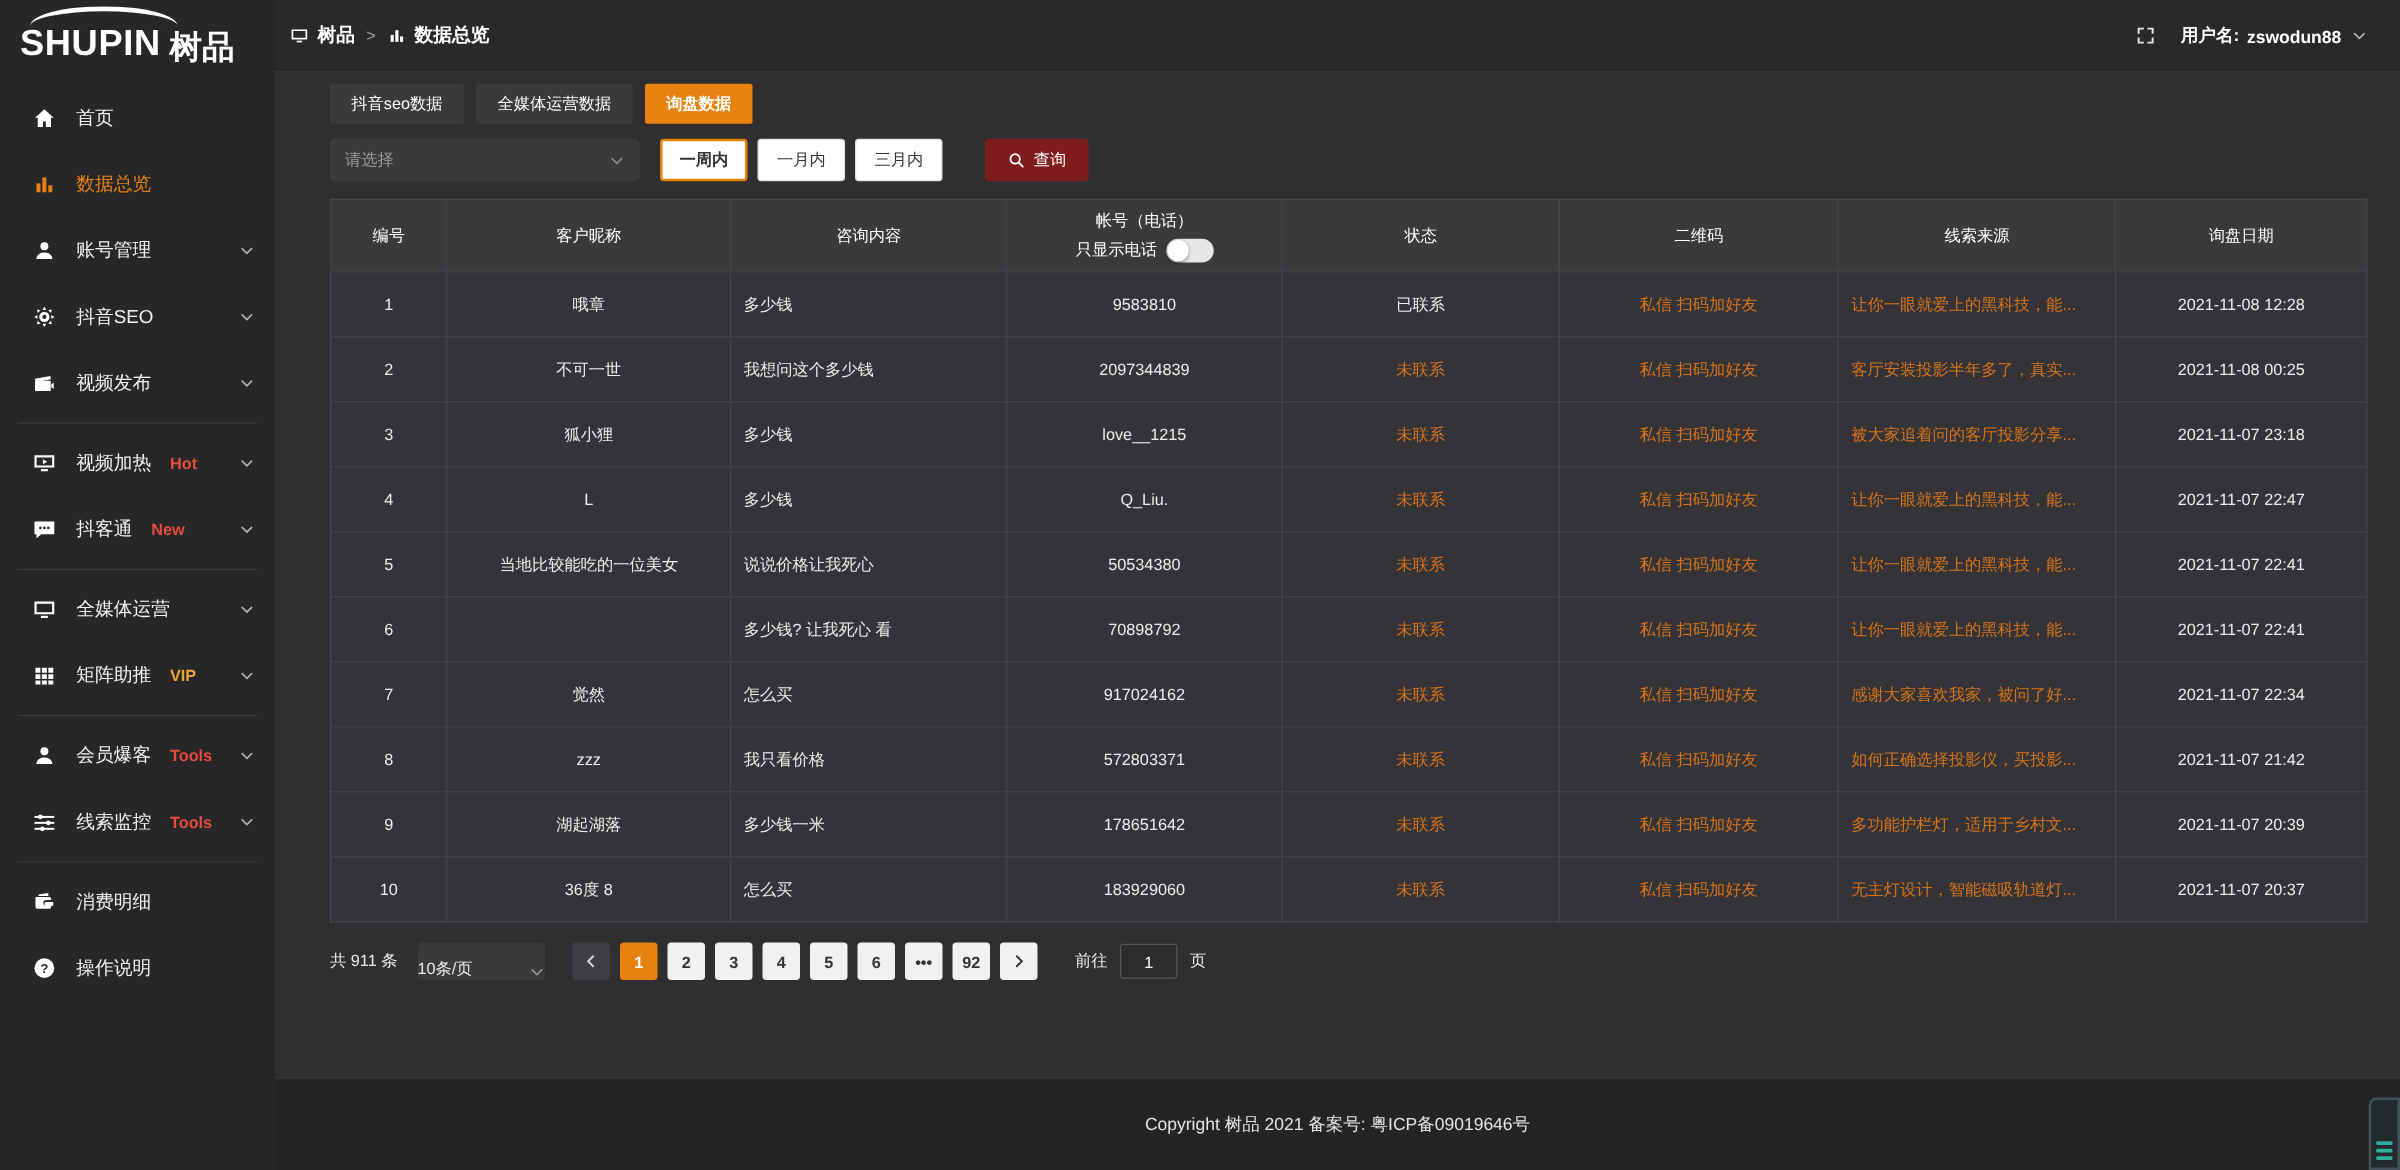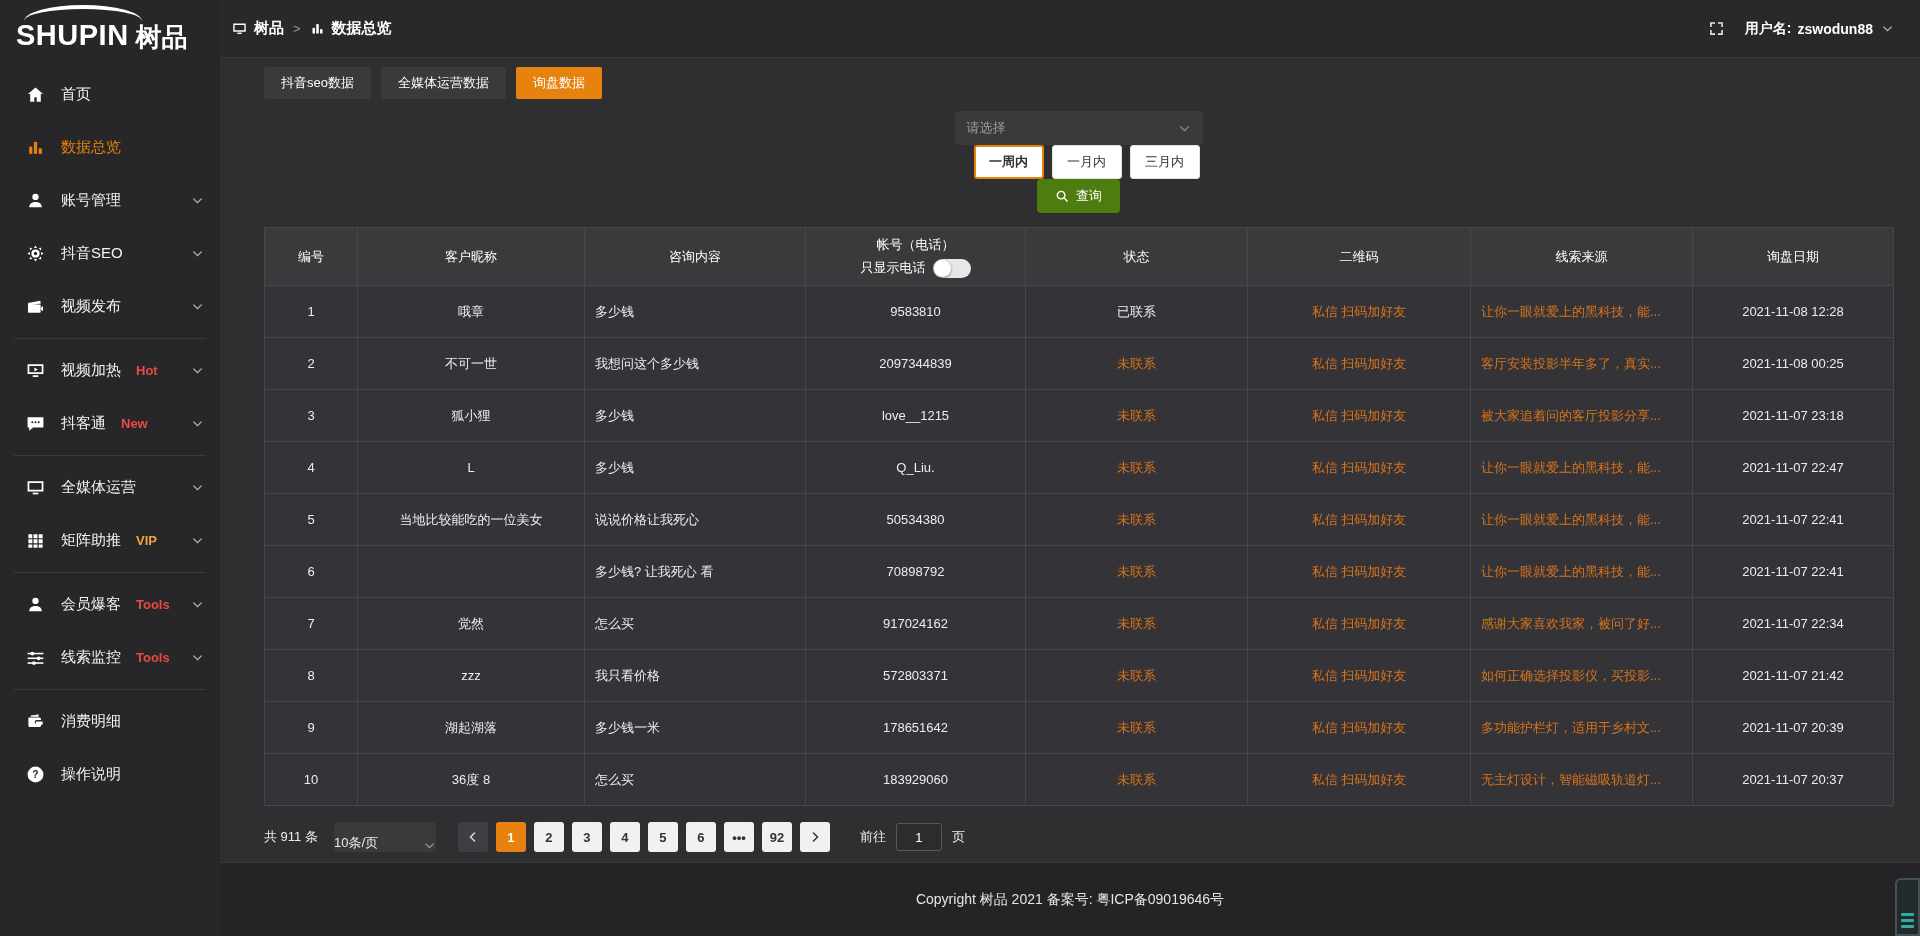--- a/index.html
+++ b/index.html
@@ -41,32 +41,32 @@
   .topbar-right { margin-left:auto; display:flex; align-items:center; gap:20px; font-size:14px;font-weight:bold; }
   .fs-icon { display:flex; color:#e6e6e6; cursor:pointer; } .fs-icon svg { width:17px; height:17px; }
   .user-box { display:flex; align-items:center; gap:6px; cursor:pointer; }
   .user-box .mi-chevron { margin-left:2px; }
 
   
   .content { flex:1; padding:9px 27px 0 44px; min-height:0; }
   .tabs { display:flex; gap:10px; }
   .tab { height:32px; padding:0 17px; background:#3a3a3d; border-radius:2px;
     display:flex; align-items:center; font-size:13px; color:#fff; cursor:pointer; }
-  .tab.active { background:#e8820f; font-weight:normal;text-align:right; }
-
-  .filters { margin-top:12px; display:flex; align-items:center;flex-direction:column; }
+  .tab.active { background:#e8820f; font-weight:bold;text-align:right; }
+
+  .filters { margin-top:12px; display:flex; align-items:center; }
   .select { width:248px; height:34px; background:#3a3a3d; border-radius:4px;
     display:flex; align-items:center; padding:0 12px; font-size:13px; color:#9c9c9c; cursor:pointer; }
   .select .mi-chevron { margin-left:auto; color:#8f8f8f; }
   .period { width:70px; height:34px; margin-left:8px; background:#fff; color:#333;
     border:1px solid #e2e2e2; border-radius:3px; font-size:13px;
     display:flex; align-items:center; justify-content:center; cursor:pointer; }
   .period.first { margin-left:16px; }
   .period.active { border:2px solid #e8820f; font-weight:bold; }
-  .search-btn { height:34px; padding:0 18px; background:#4d7c0f; border-radius:4px;
+  .search-btn { margin-left:34px; height:34px; padding:0 18px; background:#7f1d1d; border-radius:4px;
     color:#fff; font-size:13px; display:flex; align-items:center; gap:7px; cursor:pointer; }
   .search-btn svg { width:14px; height:14px; }
 
   
   .tbl-wrap { margin-top:14px; }
   .tbl { display:table; width:100%; table-layout:fixed; border-collapse:collapse; }
   .tr { display:table-row; }
   .th, .td { display:table-cell; border:1px solid #47474b; vertical-align:middle;
     text-align:center; font-size:13px; overflow:hidden; white-space:nowrap; }
   .th { background:#3a3a3d; height:58px; color:#fff; }

